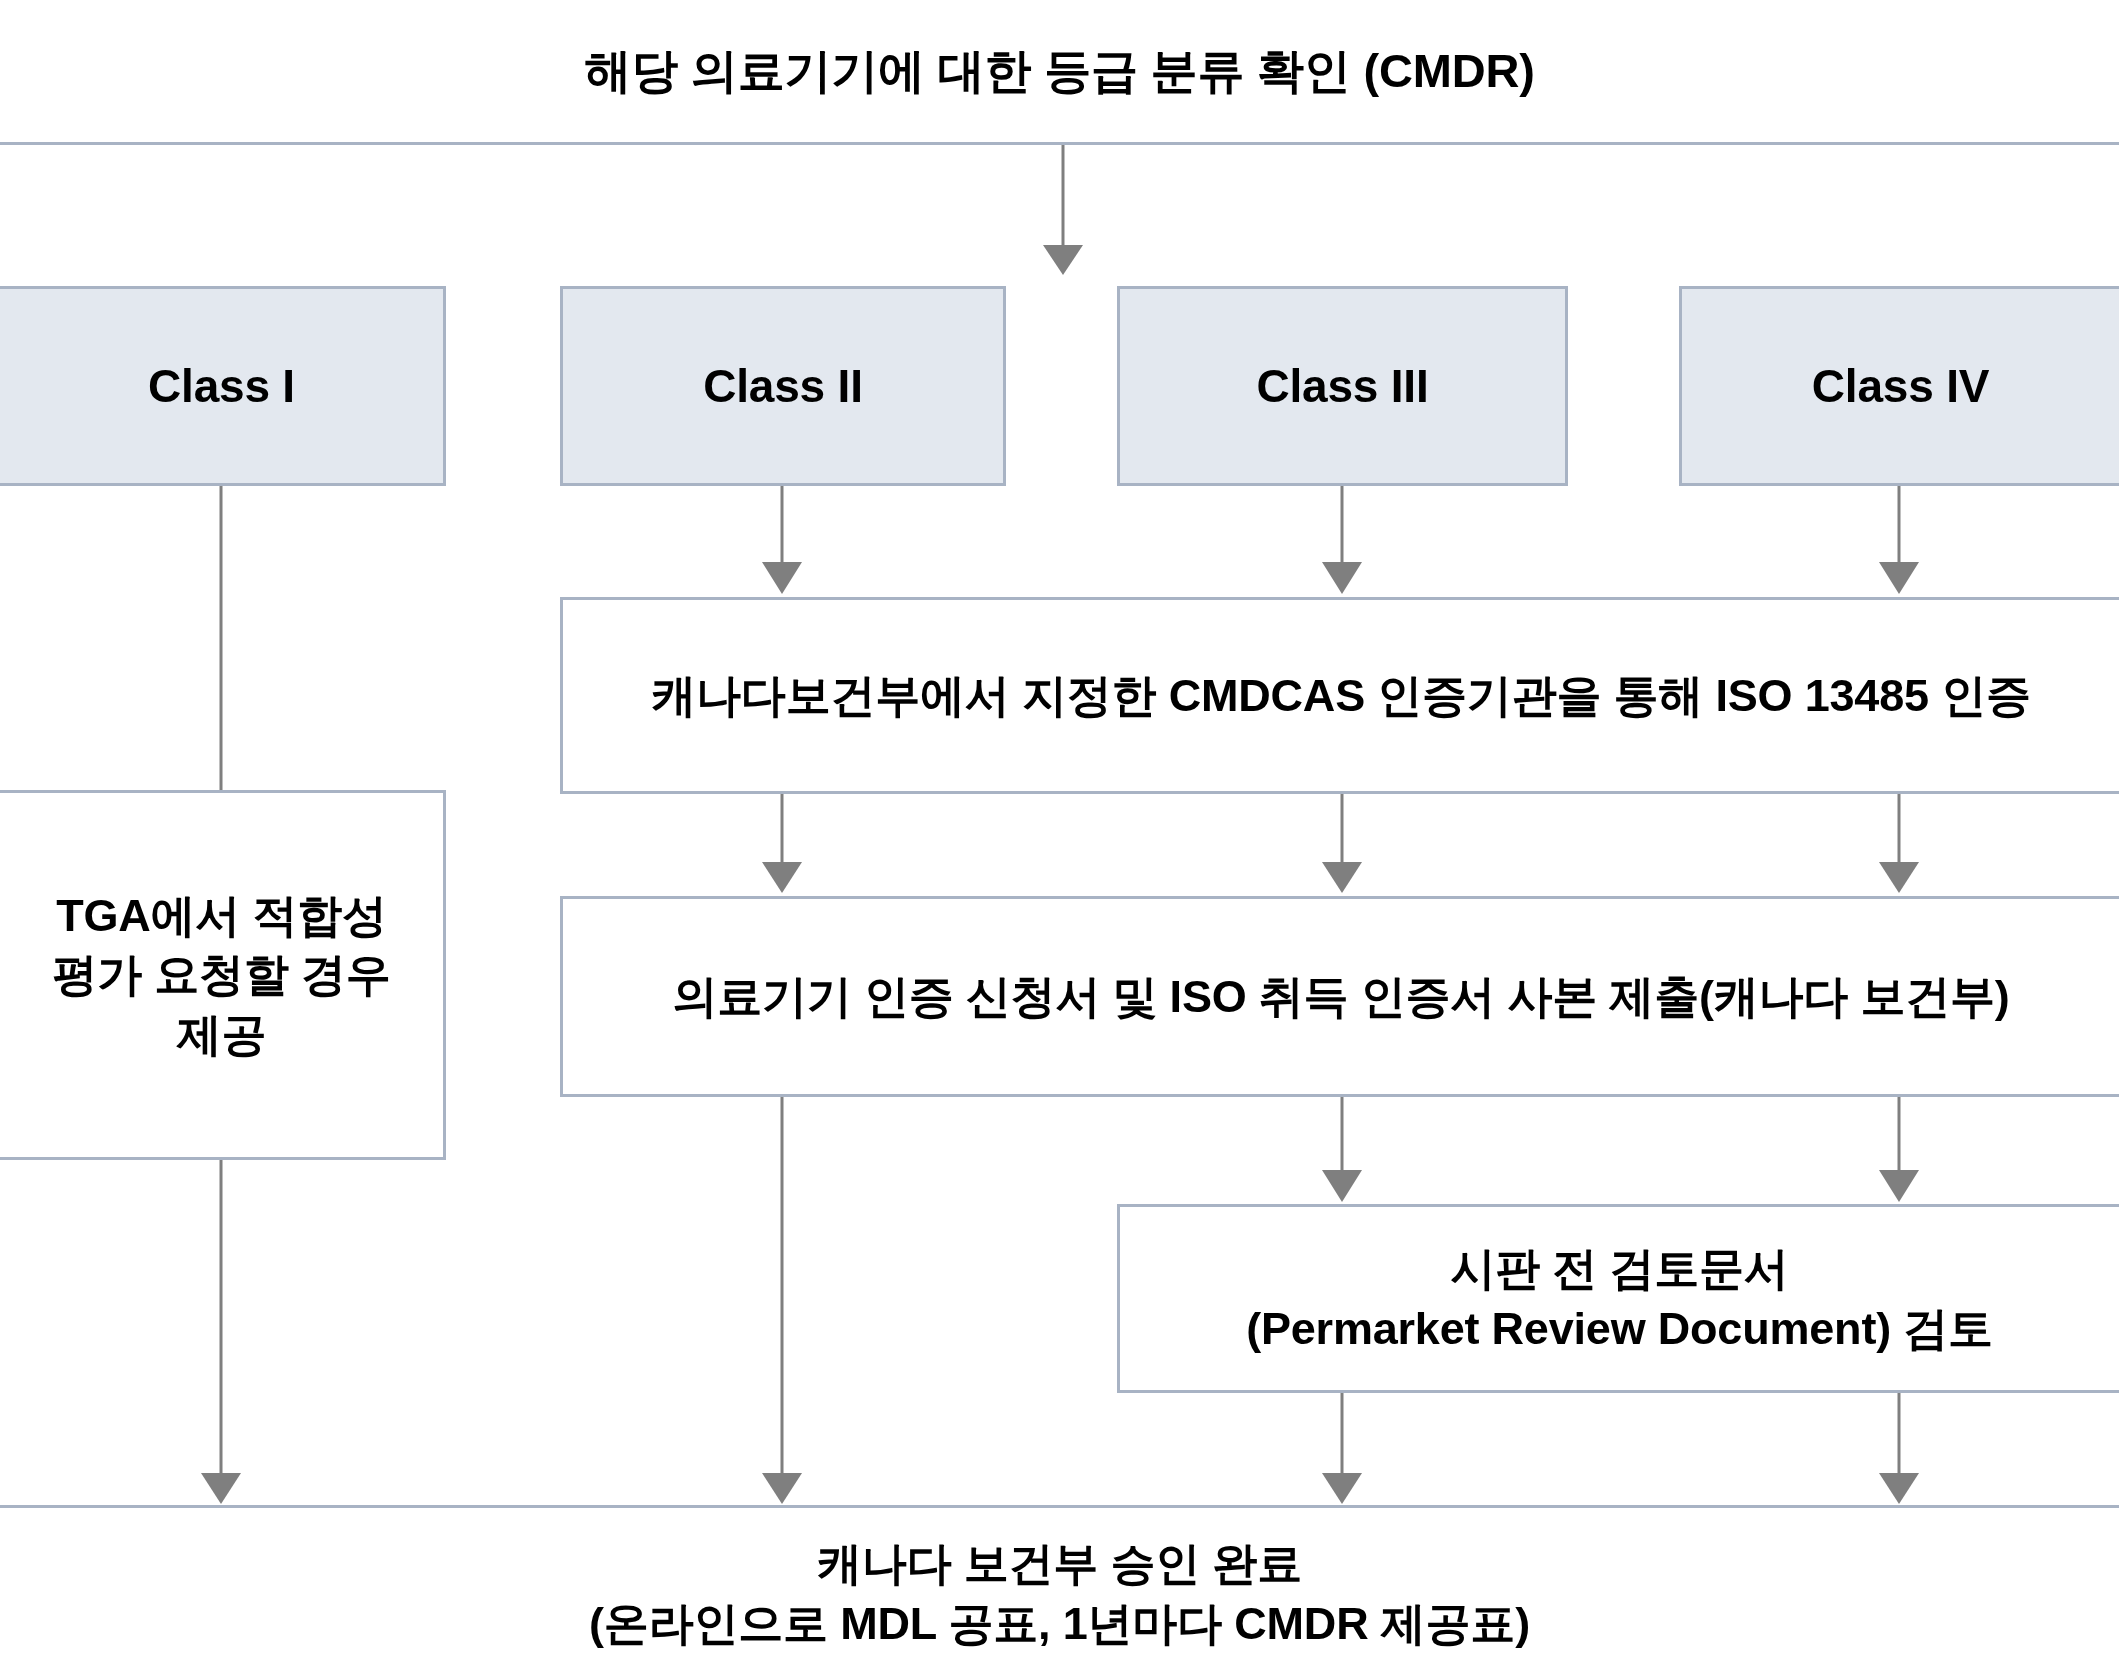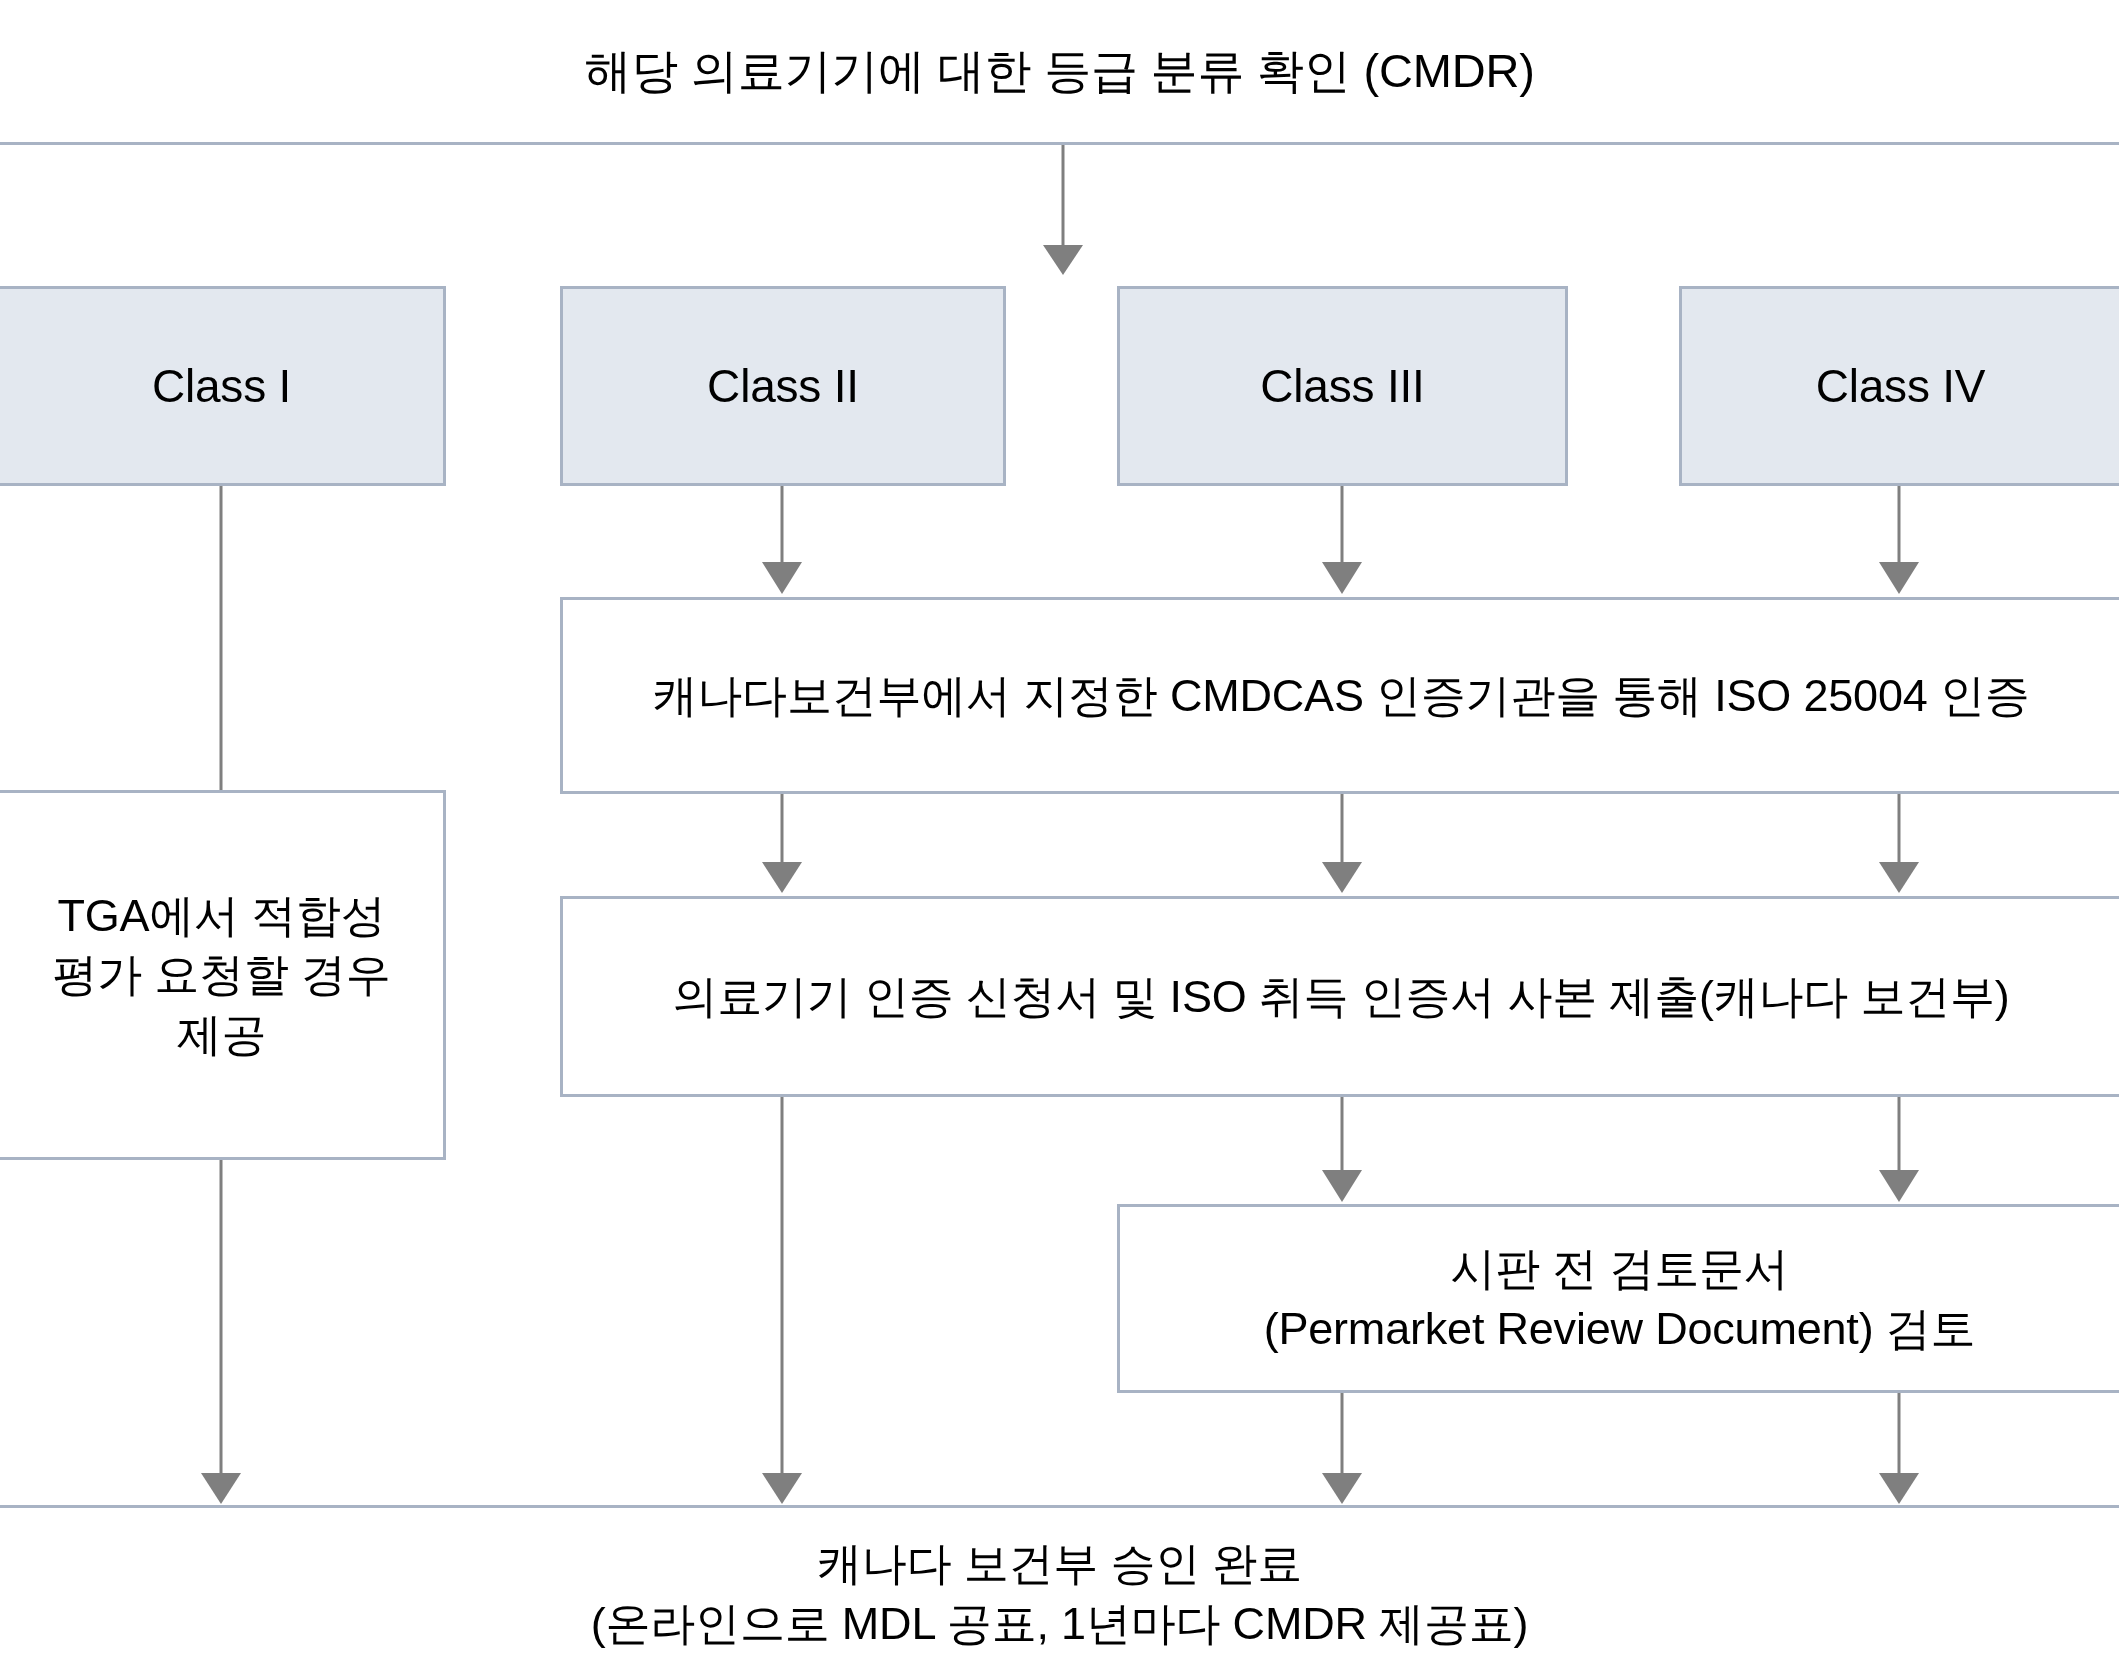--- a/index.html
+++ b/index.html
@@ -9,20 +9,21 @@
   }
   body {
     font-family: "Liberation Sans", "DejaVu Sans", sans-serif;
   }
   #canvas {
     position: relative;
     width: 2119px;
     height: 1679px;
     background: #ffffff;
     overflow: hidden;
+    font-weight: bold;
   }
   .node {
     position: absolute;
     box-sizing: border-box;
     border: 3px solid #a8b3c4;
     background: #ffffff;
     display: flex;
     align-items: center;
     justify-content: center;
     text-align: center;
@@ -142,21 +143,21 @@
 
   <div class="node filled t-class" style="left:560px; top:286px; width:446px; height:200px;">
     <span>Class  II</span>
   </div>
 
   <div class="node filled t-class" style="left:1679px; top:286px; width:443px; height:200px;">
     <span>Class IV</span>
   </div>
 
   <div class="node t-md" style="left:560px; top:597px; width:1562px; height:197px;">
-    <span>캐나다보건부에서 지정한 CMDCAS 인증기관을 통해 ISO 25004 인증</span>
+    <span>캐나다보건부에서 지정한 CMDCAS 인증기관을 통해 ISO 13485 인증</span>
   </div>
 
   <div class="node t-md" style="left:-3px; top:790px; width:449px; height:370px;">
     <span>TGA에서 적합성
 평가 요청할 경우
 제공</span>
   </div>
 
   <div class="node t-md" style="left:560px; top:896px; width:1562px; height:201px;">
     <span>의료기기 인증 신청서 및  ISO 취득 인증서 사본 제출(캐나다 보건부)</span>

